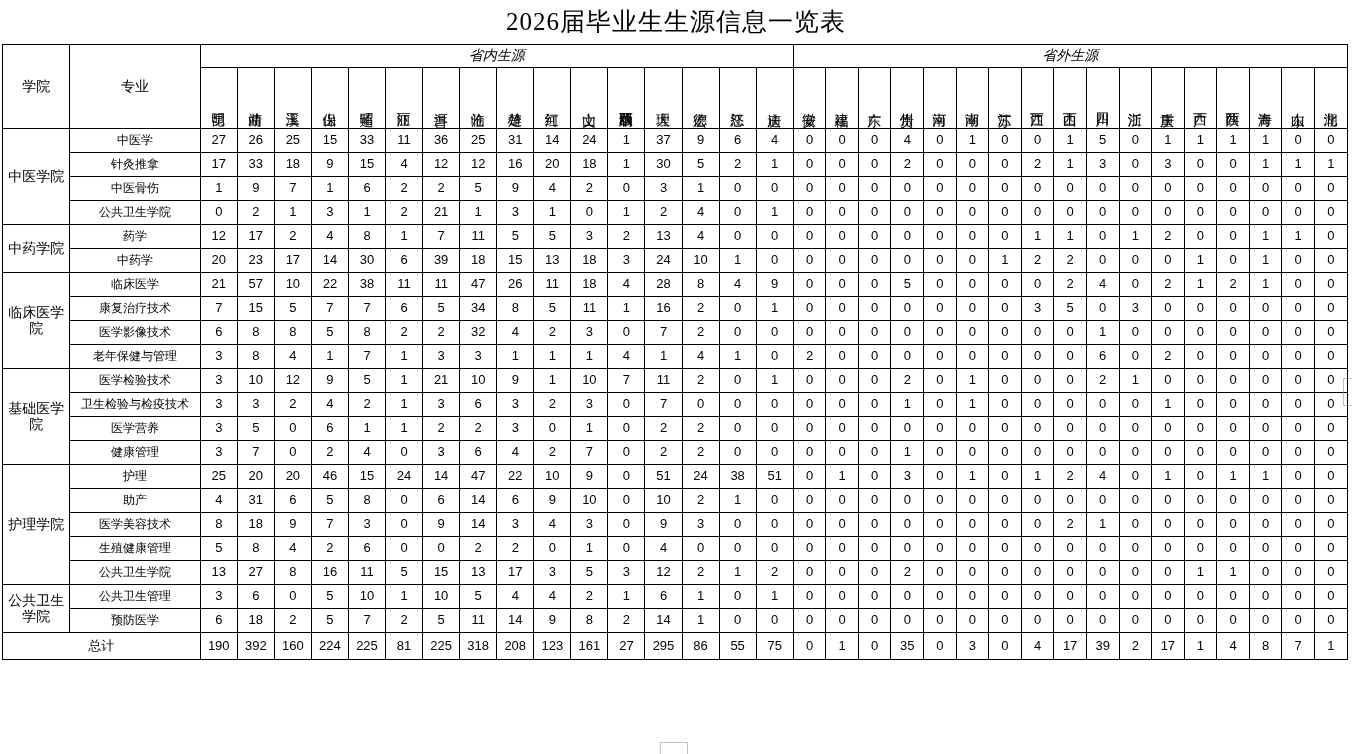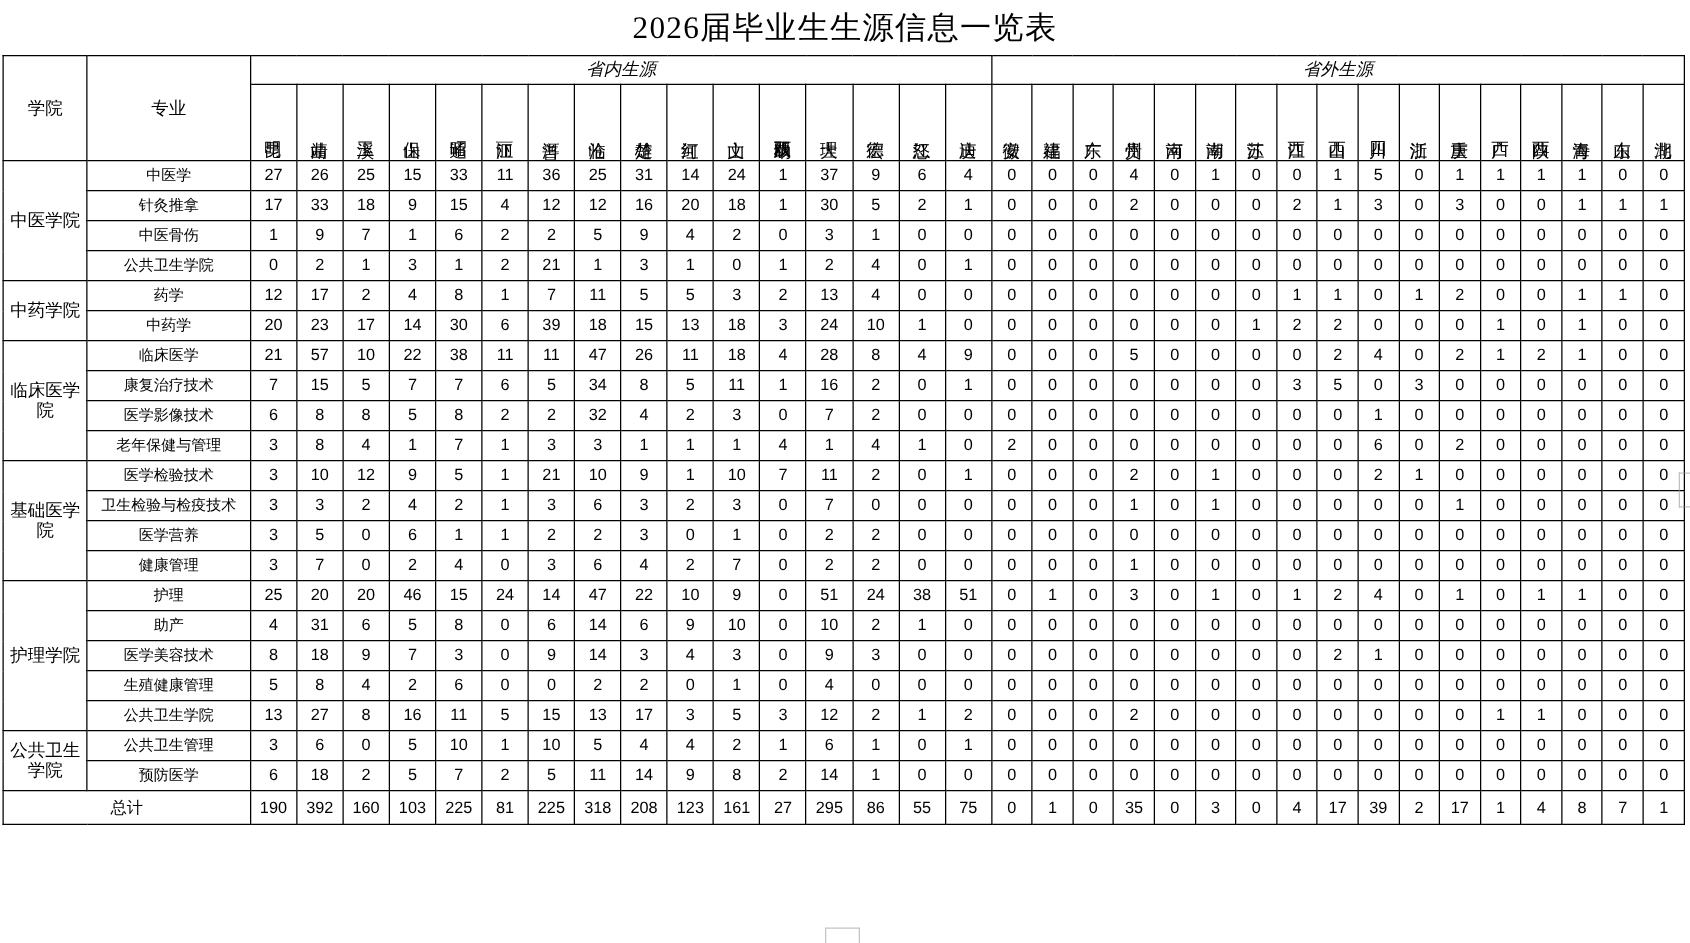--- a/index.html
+++ b/index.html
@@ -879,21 +879,21 @@
         <td class="num">0</td>
         <td class="num">0</td>
         <td class="num">0</td>
         <td class="num">0</td>
       </tr>
       <tr class="total-row">
         <td colspan="2">总计</td>
         <td>190</td>
         <td>392</td>
         <td>160</td>
-        <td>103</td>
+        <td>224</td>
         <td>225</td>
         <td>81</td>
         <td>225</td>
         <td>318</td>
         <td>208</td>
         <td>123</td>
         <td>161</td>
         <td>27</td>
         <td>295</td>
         <td>86</td>

